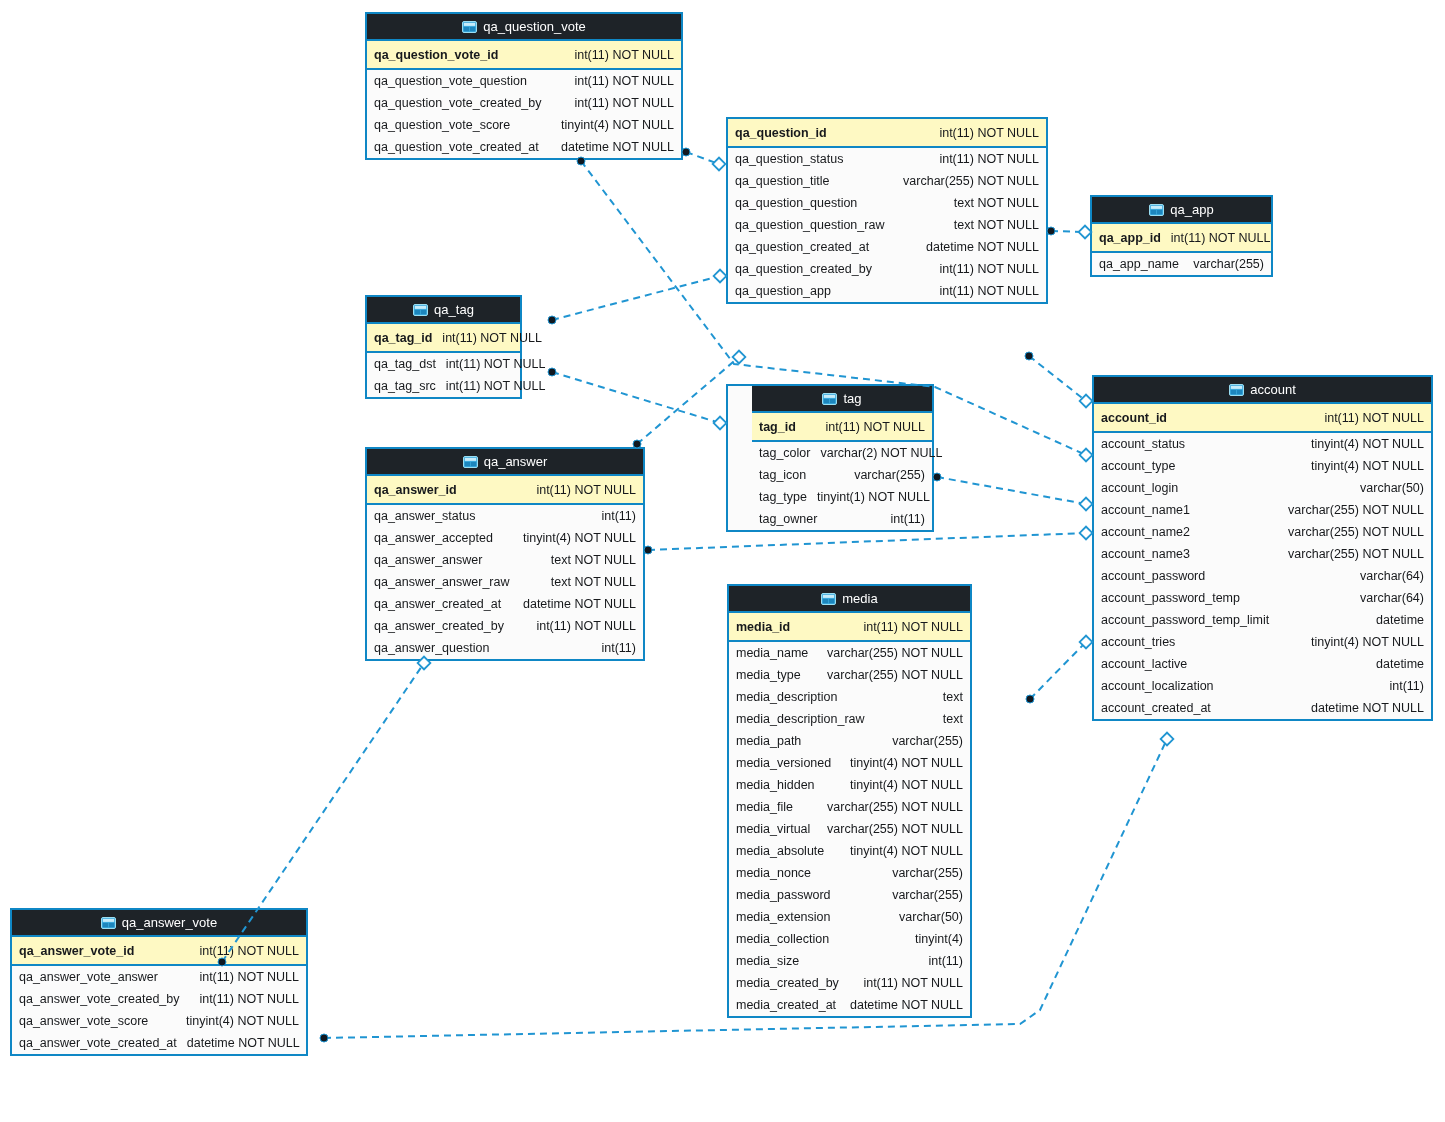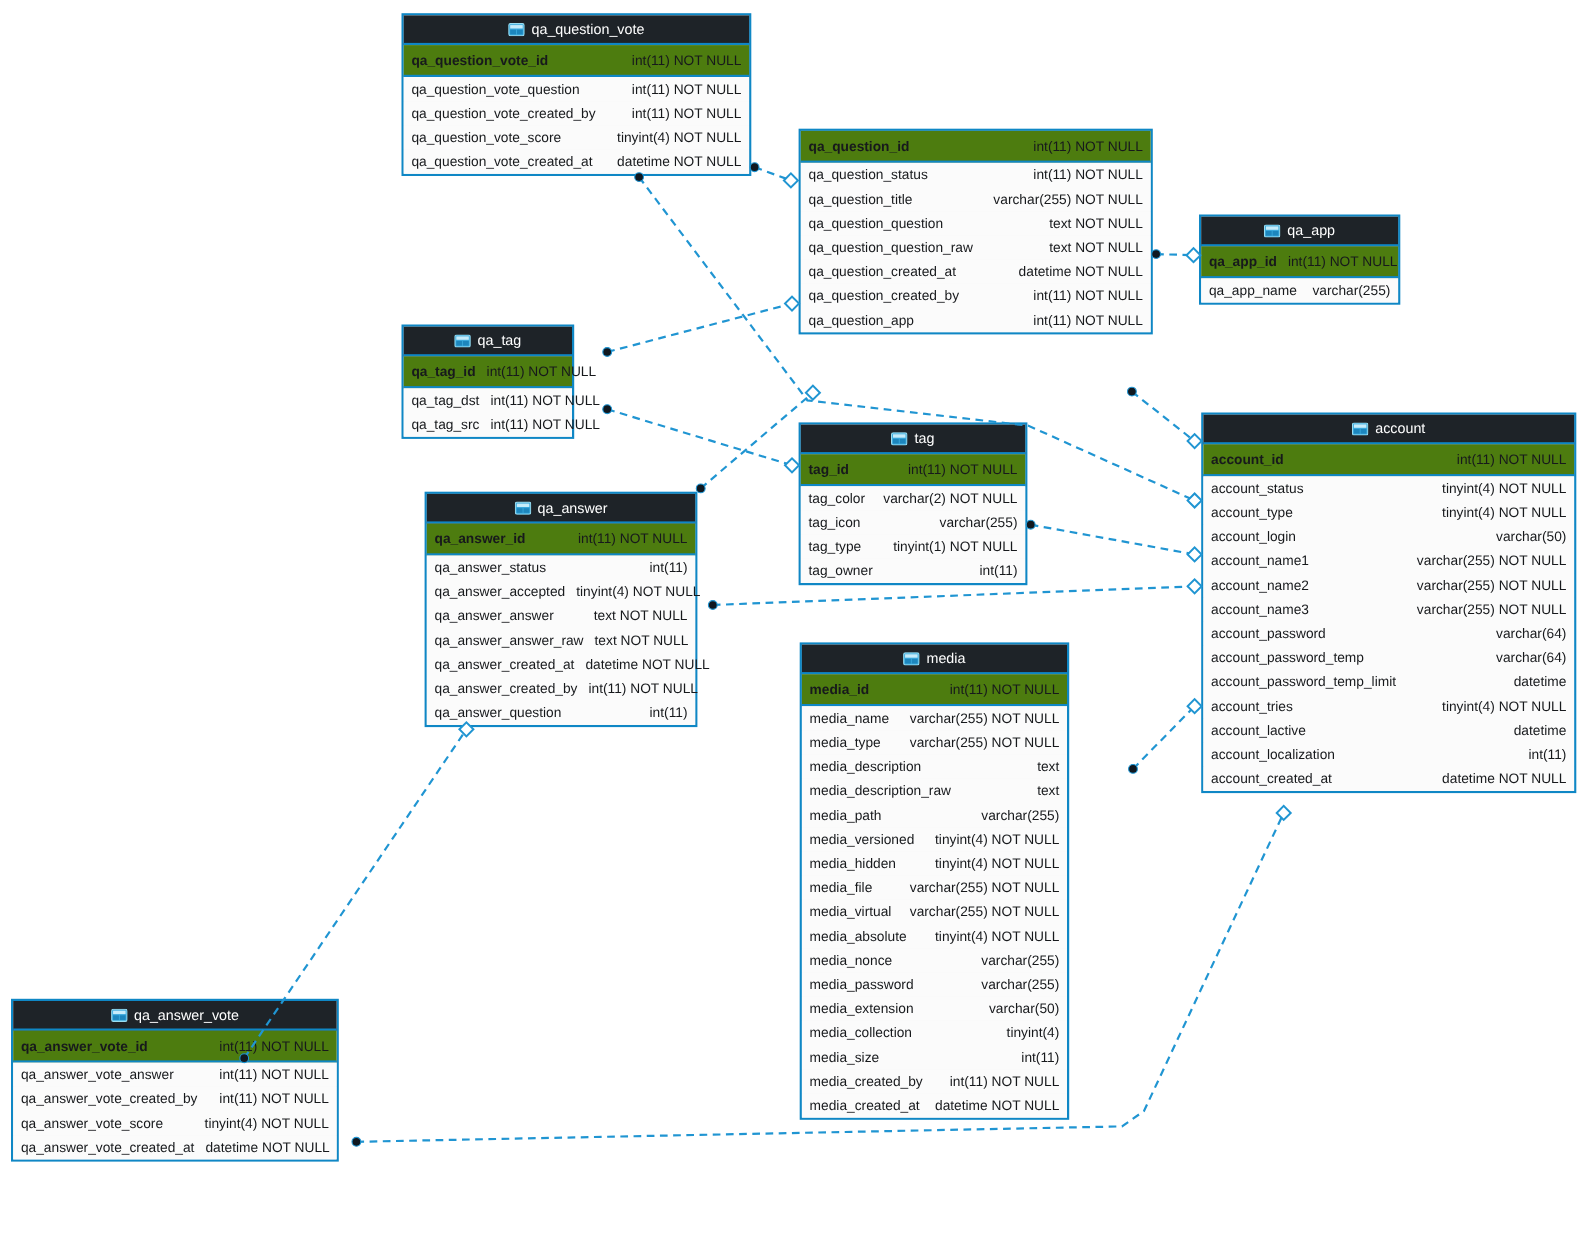--- a/index.html
+++ b/index.html
@@ -15,21 +15,21 @@
     position:absolute;z-index:2;border:2px solid #0f87c5;background:#fbfbfb;
     box-sizing:border-box;
   }
   .tbl-header{
     height:25px;background:#1e2328;color:#ffffff;display:flex;align-items:center;
     justify-content:center;gap:6px;font-size:13px;border-bottom:2px solid #0f87c5;
     white-space:nowrap;
   }
   .tbl-icon{display:inline-block;line-height:0;}
   .tbl-pk-row{
-    background:#4d7c0f;display:flex;justify-content:space-between;align-items:center;
+    background:#fef9c3;display:flex;justify-content:space-between;align-items:center;
     height:27px;padding:0 7px;border-bottom:2px solid #0f87c5;font-size:12.5px;
   }
   .tbl-pk-row .column-name{font-weight:bold;}
   .tbl-row{
     display:flex;justify-content:space-between;align-items:center;height:22px;
     padding:0 7px;font-size:12.5px;background:#fbfbfb;
   }
   .column-name{color:#17191c;white-space:nowrap;}
   .column-type{color:#17191c;white-space:nowrap;margin-left:10px;}
 </style>
@@ -199,21 +199,21 @@
       </div>
       <div class="tbl-row">
         <span class="column-name">qa_tag_dst</span>
         <span class="column-type">int(11) NOT NULL</span>
       </div>
       <div class="tbl-row">
         <span class="column-name">qa_tag_src</span>
         <span class="column-type">int(11) NOT NULL</span>
       </div>
     </div>
-    <div class="table-node" style="left: 726px; top: 384px; width: 208px;">
+    <div class="table-node" style="left: 726px; top: 384px; width: 208px; padding-left: 24px;">
       <div class="tbl-header">
         <span class="tbl-icon"><svg width="15" height="12" viewBox="0 0 15 12">
      <rect x="0.5" y="0.5" width="14" height="11" rx="1.5" fill="#39a8dc" stroke="#9adef2"></rect>
      <rect x="1.8" y="1.8" width="11.4" height="3.1" fill="#c6ecfa"></rect>
      <rect x="1.8" y="6" width="5.3" height="4.2" fill="#1d86bd"></rect>
      <rect x="7.9" y="6" width="5.3" height="4.2" fill="#1d86bd"></rect>
    </svg></span>
         <span>tag</span>
       </div>
       <div class="tbl-pk-row">
@@ -230,21 +230,21 @@
       </div>
       <div class="tbl-row">
         <span class="column-name">tag_type</span>
         <span class="column-type">tinyint(1) NOT NULL</span>
       </div>
       <div class="tbl-row">
         <span class="column-name">tag_owner</span>
         <span class="column-type">int(11)</span>
       </div>
     </div>
-    <div class="table-node" style="left: 386px; top: 447px; width: 248px;">
+    <div class="table-node" style="left: 365px; top: 447px; width: 280px;">
       <div class="tbl-header">
         <span class="tbl-icon"><svg width="15" height="12" viewBox="0 0 15 12">
      <rect x="0.5" y="0.5" width="14" height="11" rx="1.5" fill="#39a8dc" stroke="#9adef2"></rect>
      <rect x="1.8" y="1.8" width="11.4" height="3.1" fill="#c6ecfa"></rect>
      <rect x="1.8" y="6" width="5.3" height="4.2" fill="#1d86bd"></rect>
      <rect x="7.9" y="6" width="5.3" height="4.2" fill="#1d86bd"></rect>
    </svg></span>
         <span>qa_answer</span>
       </div>
       <div class="tbl-pk-row">

